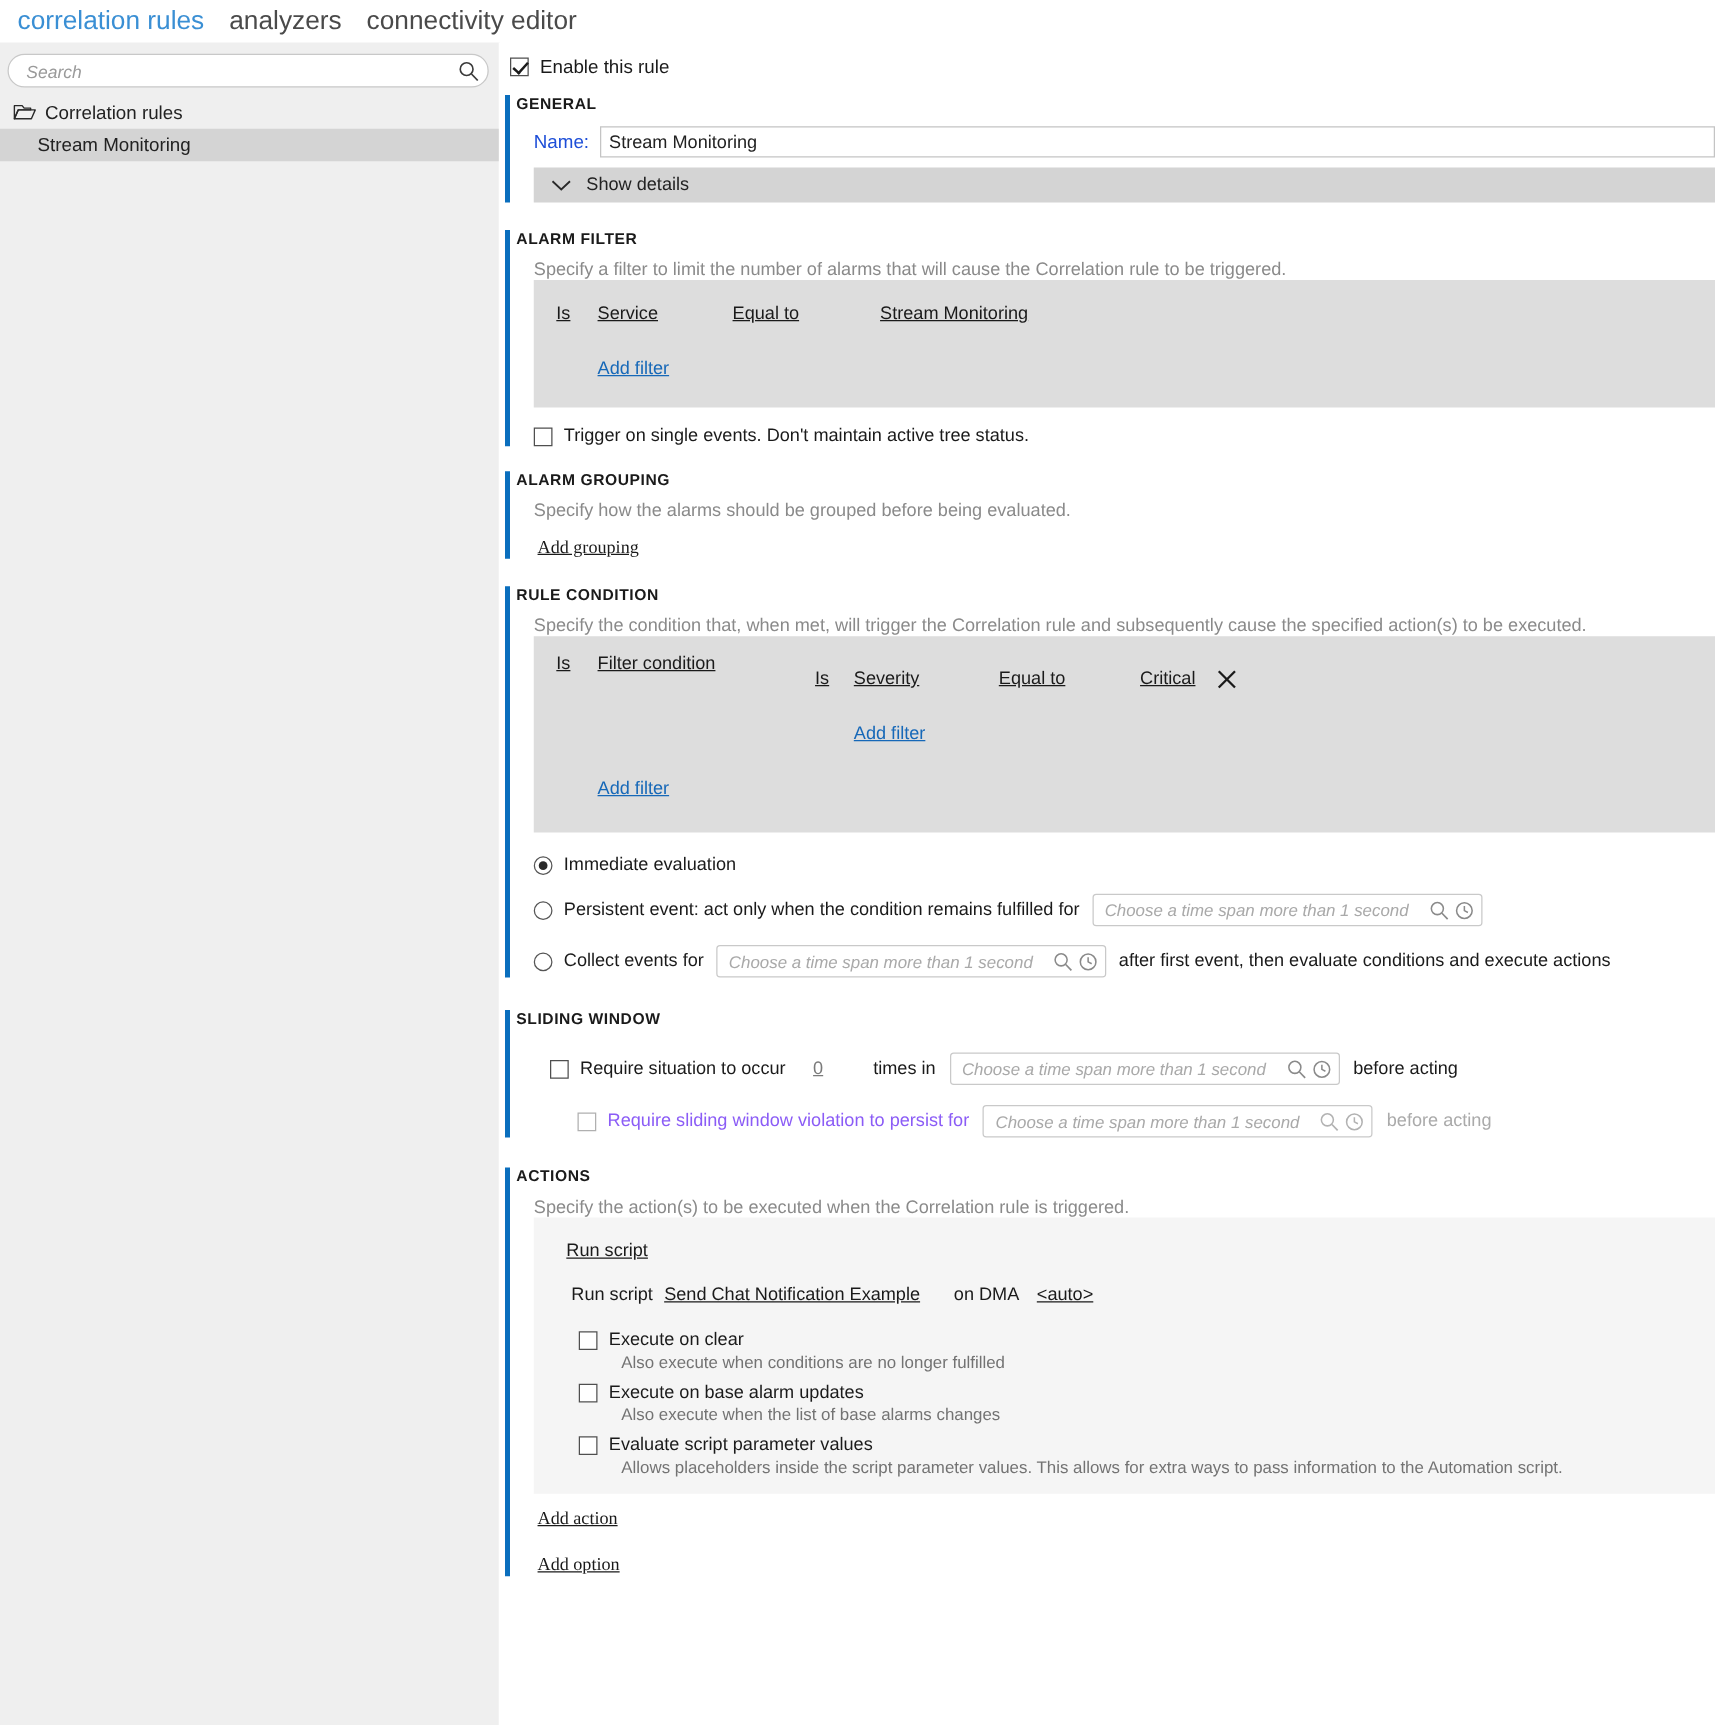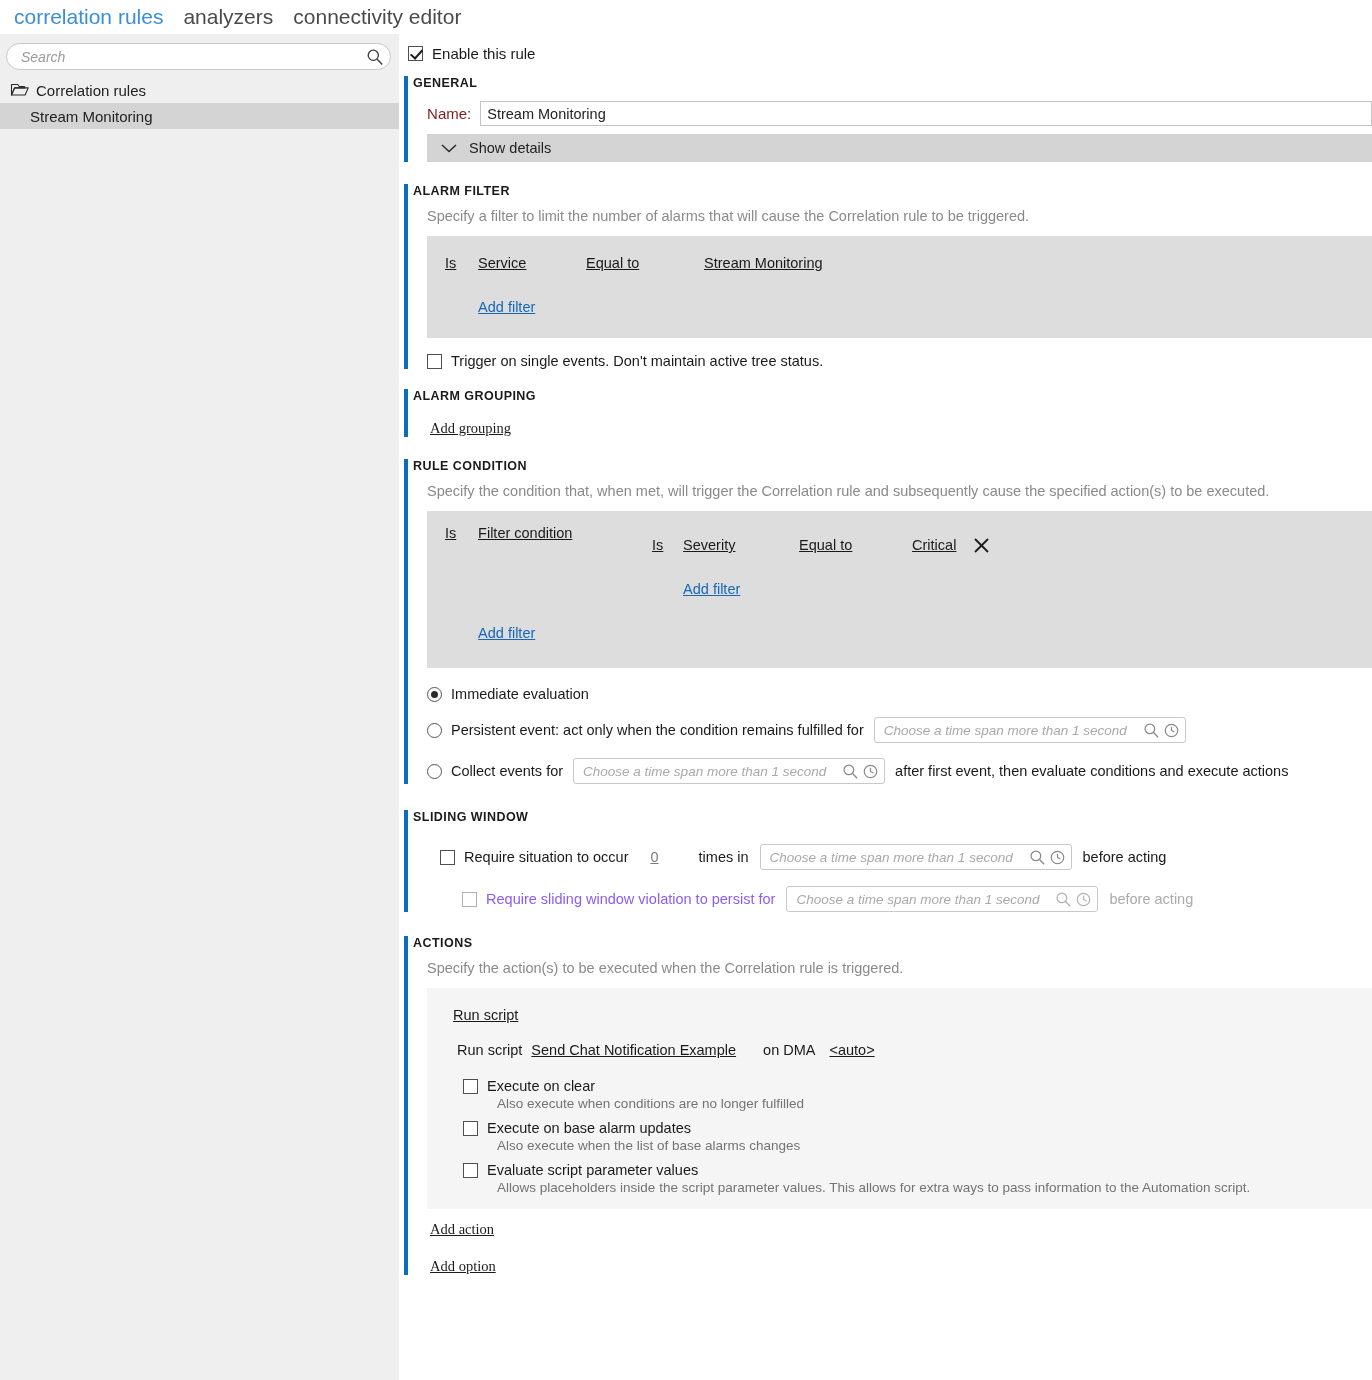--- a/index.html
+++ b/index.html
@@ -113,21 +113,21 @@
     color: #8a8a8a;
     margin: 6px 0 0 14px;
   }
 
   
   .namerow {
     display: flex;
     align-items: center;
     margin: 7px 0 0 14px;
   }
-  .namelabel { font-size: 15px; color: #7f1d1d; margin-right: 9px; }
+  .namelabel { font-size: 15px; color: #1d4ed8; margin-right: 9px; }
   .nameinput {
     flex: 1;
     height: 25px;
     border: 1px solid #c4c4c4;
     background: #fff;
     font-family: "Liberation Sans", sans-serif;
     font-size: 14.5px;
     color: #222;
     padding: 0 6px;
     outline: none;
@@ -140,21 +140,21 @@
     align-items: center;
     font-size: 14.5px;
     color: #222;
     padding-left: 12px;
   }
   .chev { width: 20px; height: 14px; margin-right: 10px; flex: none; }
 
   
   .filterpanel {
     background: #dddddd;
-    margin: 12px 0 0 14px;
+    margin: 0 0 0 14px;
     padding: 12px 0 16px 0;
   }
   .filterpanel.light { background: #f5f5f5; }
   .frow {
     display: flex;
     align-items: center;
     height: 26px;
     font-size: 14.5px;
     color: #1a1a1a;
   }
@@ -334,20 +334,21 @@
       </div>
 
       <div class="cbrow" style="margin:15px 0 0 14px;">
         <span class="cb"></span>
         <span class="lbl">Trigger on single events. Don't maintain active tree status.</span>
       </div>
     </div>
 
     <div class="section" style="margin-top:20px;">
       <div class="sectitle">ALARM GROUPING</div>
+      <div class="desc">Specify how the alarms should be grouped before being evaluated.</div>
       <div class="linkrow" style="margin-top:13px; margin-left:17px;">
         <span class="uline">Add grouping</span>
       </div>
     </div>
 
     <div class="section" style="margin-top:22px;">
       <div class="sectitle">RULE CONDITION</div>
       <div class="desc">Specify the condition that, when met, will trigger the Correlation rule and subsequently cause the specified action(s) to be executed.</div>
 
       <div class="filterpanel" style="padding:13px 0 22px 0;">

